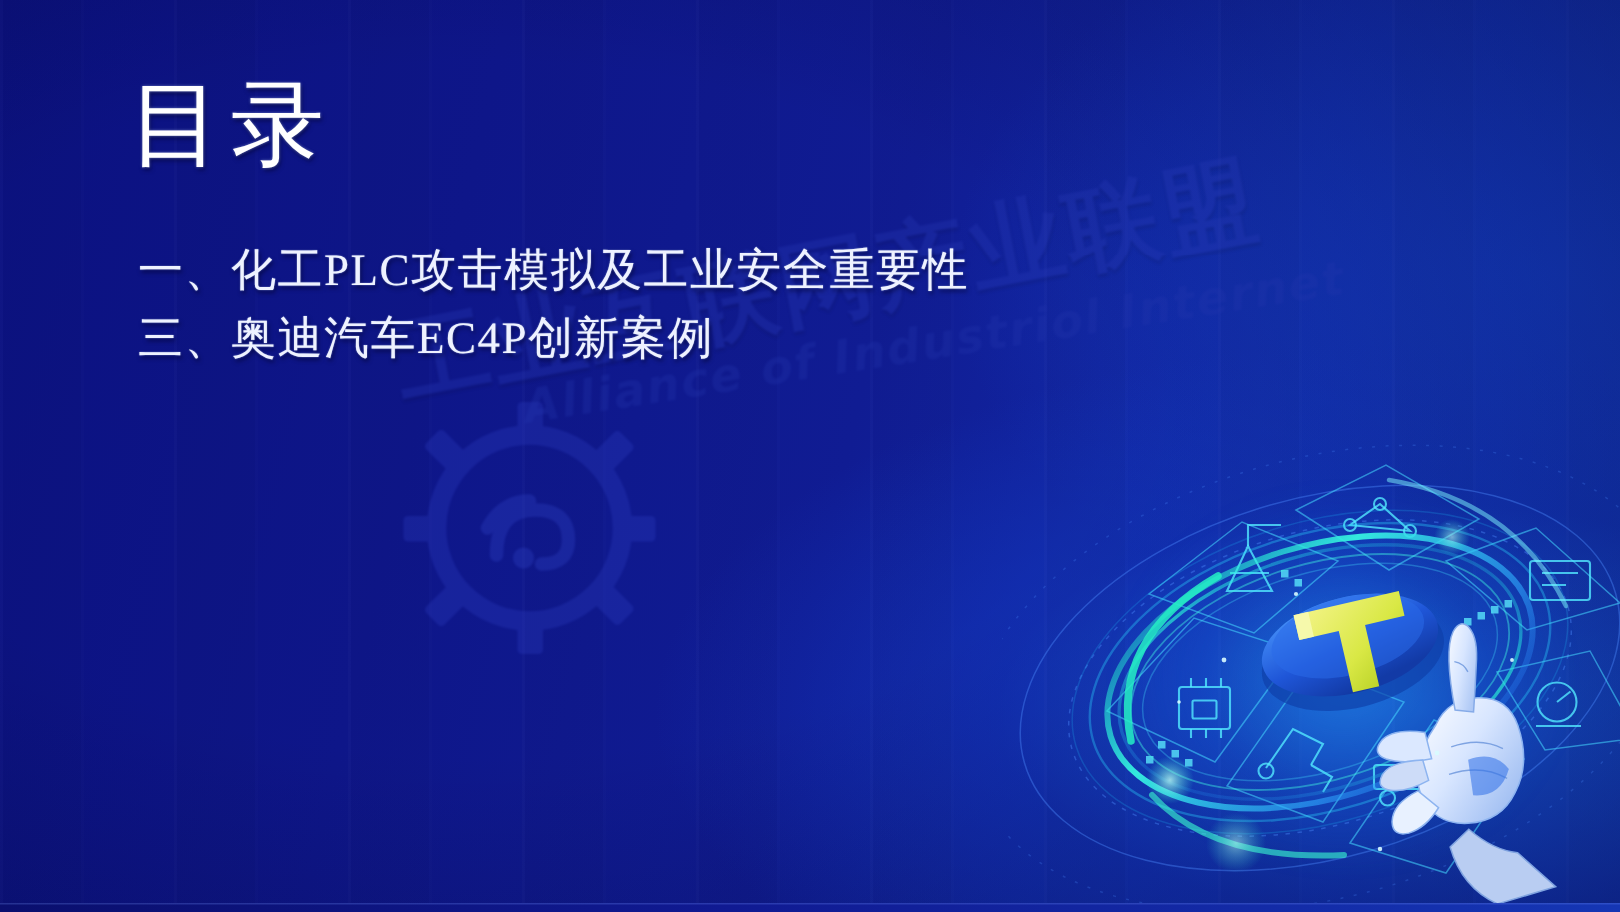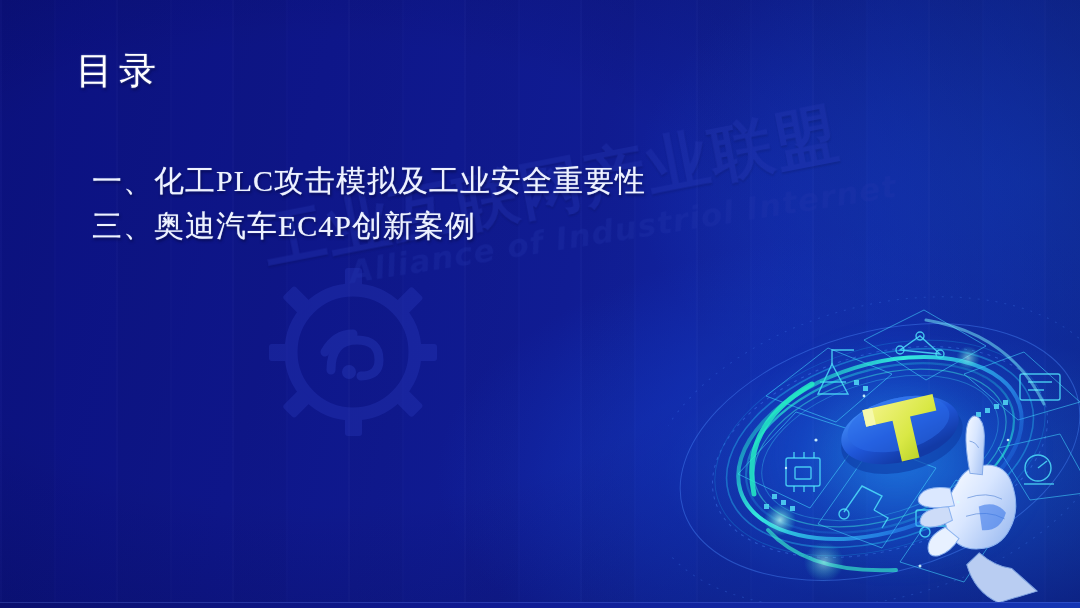--- a/index.html
+++ b/index.html
@@ -123,23 +123,23 @@
     top: 18%;
     width: 70%;
     height: 70%;
     background: radial-gradient(ellipse at 50% 50%, rgba(40,170,255,0.45) 0%, rgba(20,90,220,0.22) 45%, rgba(0,0,0,0) 72%);
     filter: blur(6px);
   }
 
   
   .page-title {
     position: absolute;
-    left: 76px;
+    left: 86px;
     top: 52px;
-    font-size: 37px;
+    font-size: 62px;
     line-height: 1.05;
     letter-spacing: 6px;
     color: #ffffff;
     text-shadow: 0 0 2px rgba(190,210,255,0.55), 1px 2px 3px rgba(0,0,40,0.55);
     white-space: nowrap;
   }
 
   .toc {
     position: absolute;
     left: 92px;

